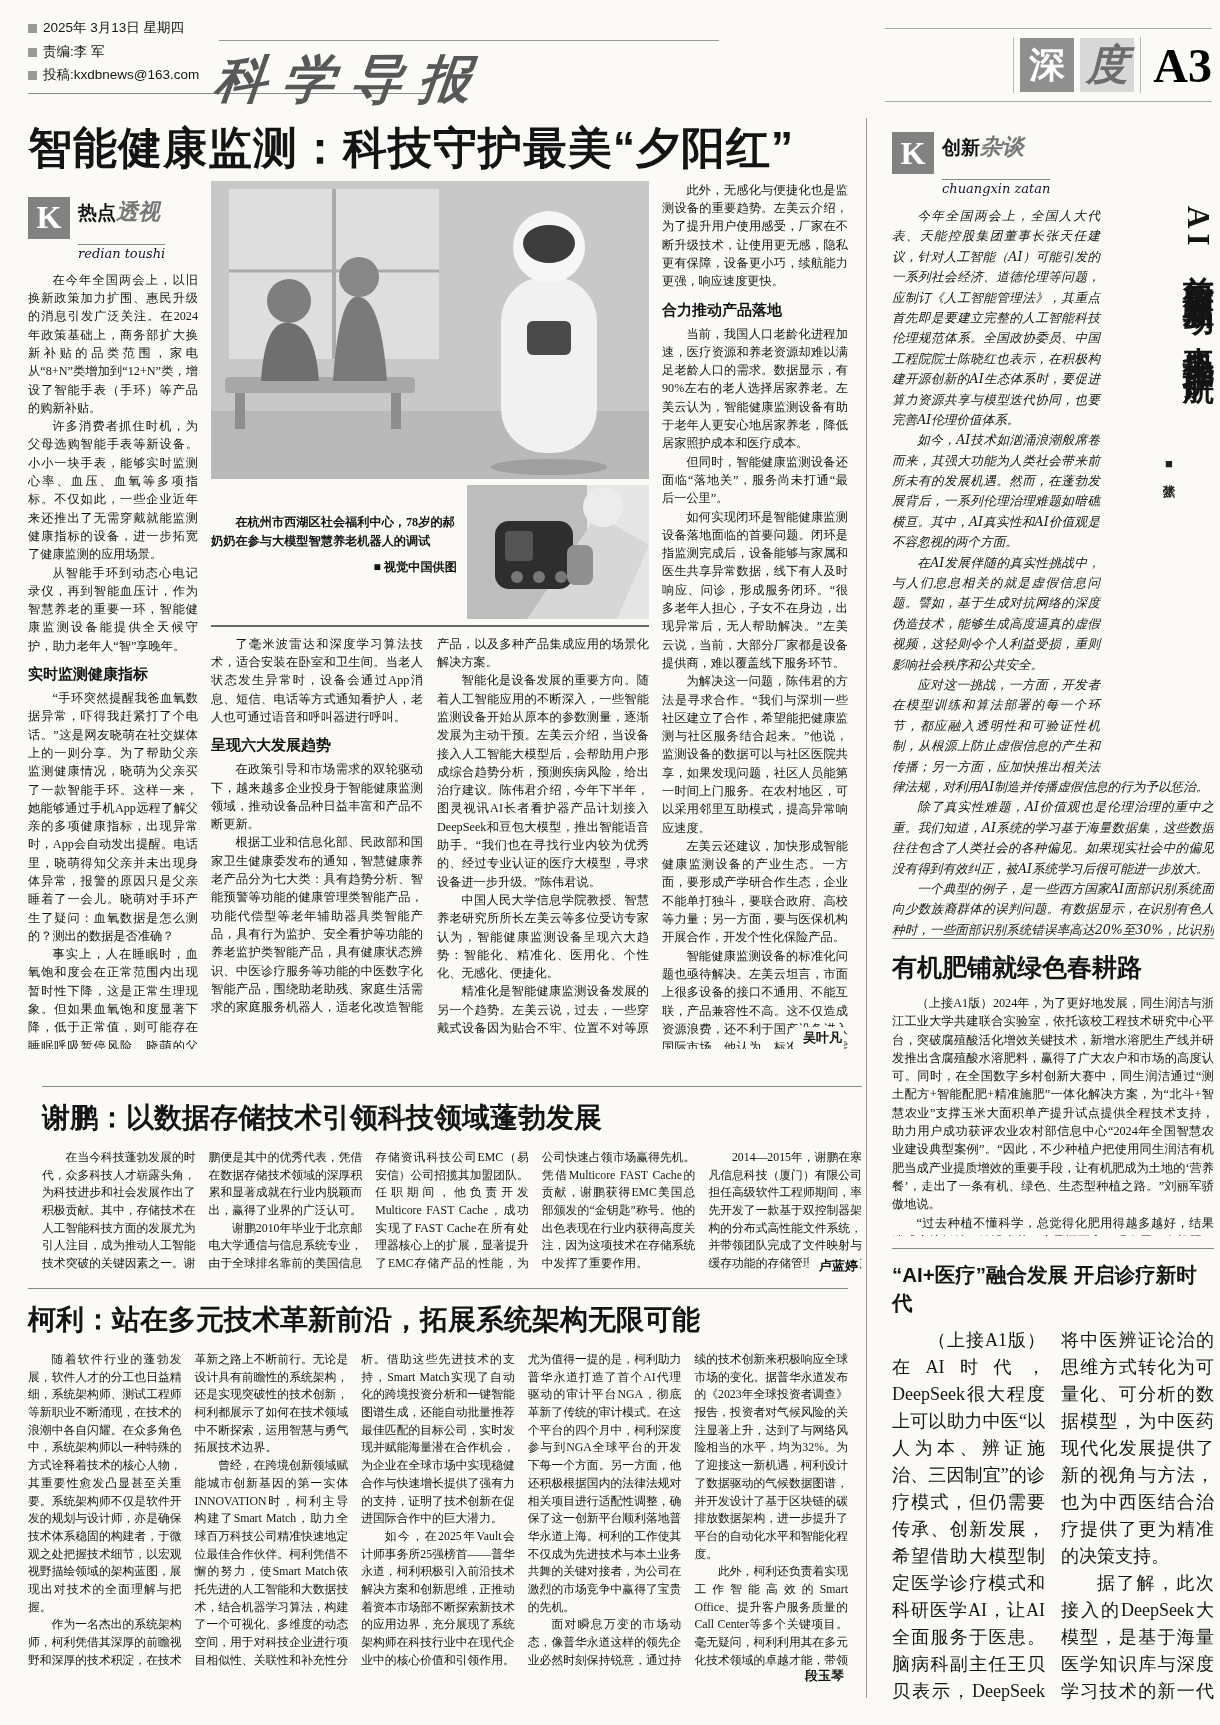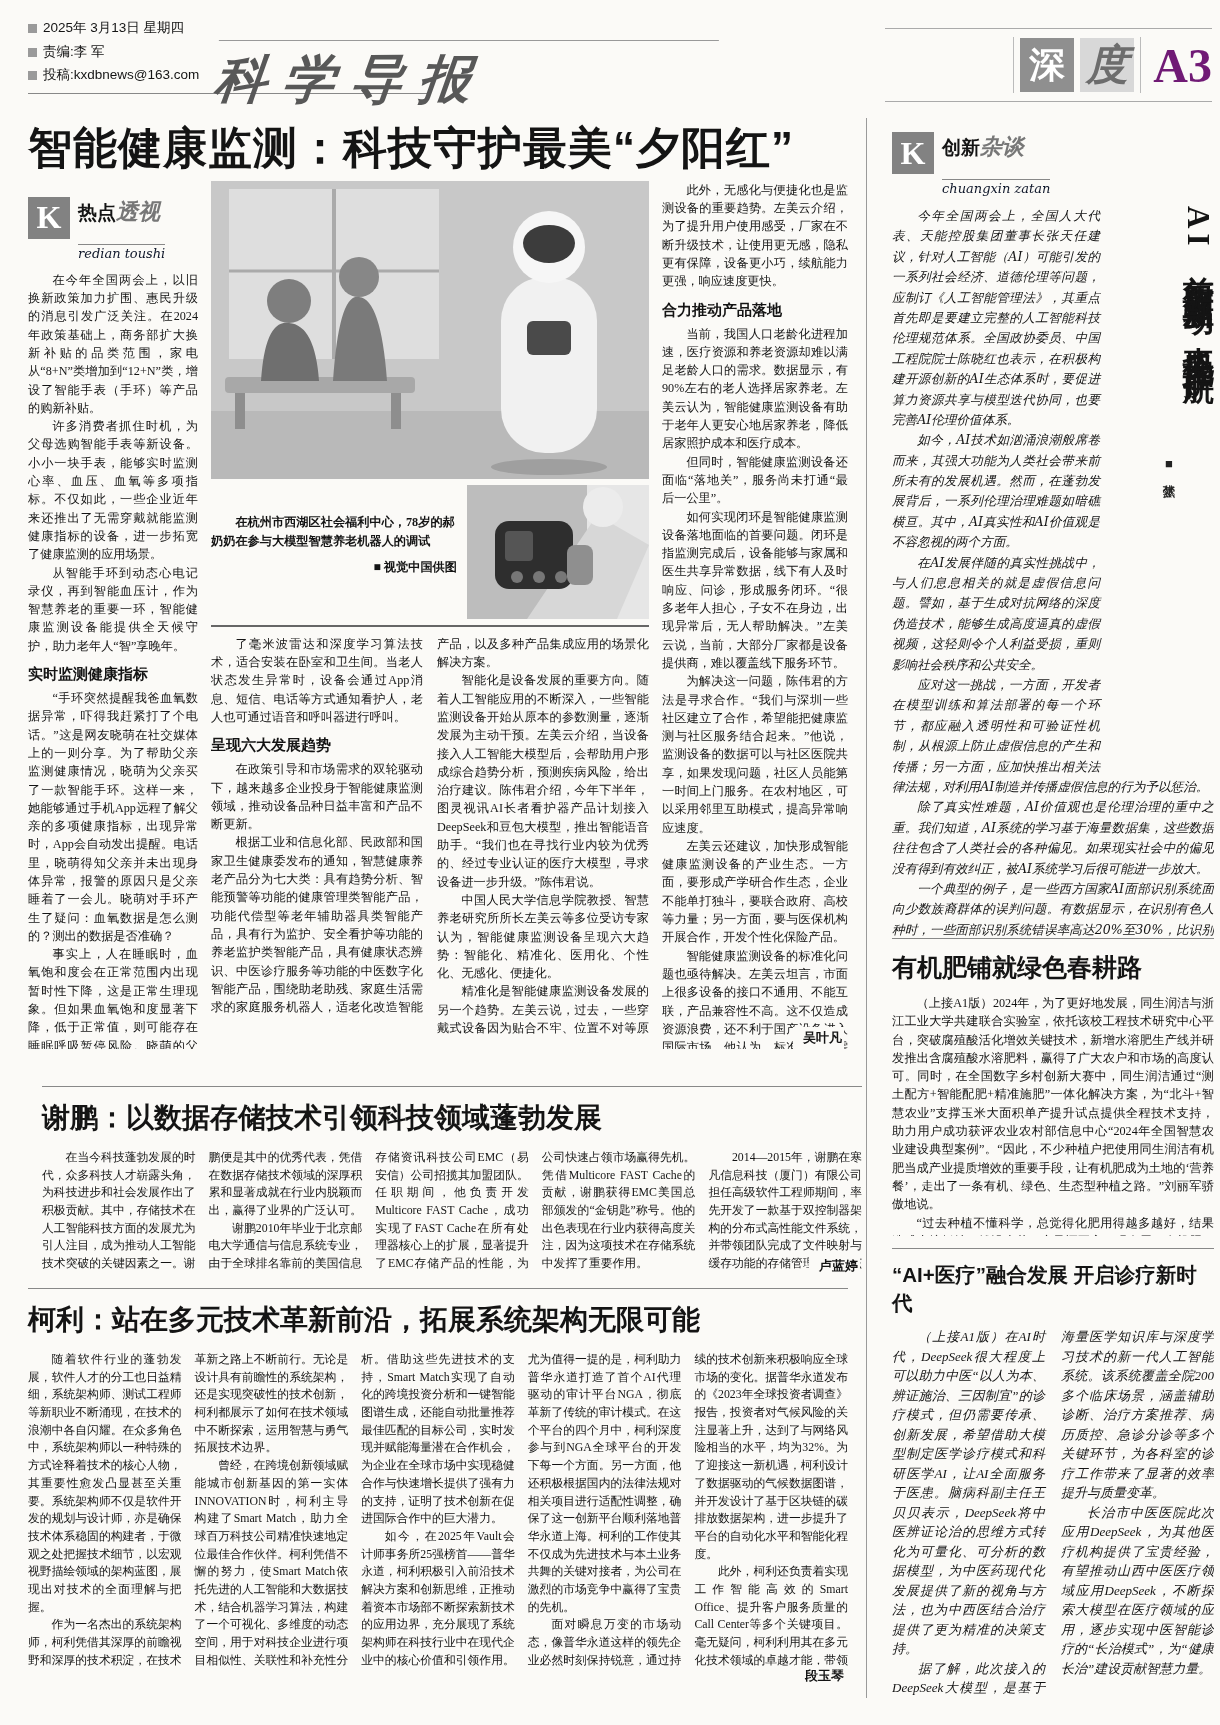--- a/index.html
+++ b/index.html
@@ -12,21 +12,21 @@
   .masthead{position:absolute;left:215px;top:40px;width:500px;font-family:"DejaVu Serif",serif;
             font-style:italic;font-weight:bold;font-size:52px;color:#585858;letter-spacing:16px;
             transform:skewX(-6deg);border-top:1.5px solid #999;padding-top:4px;}
   .hdr-right{position:absolute;left:885px;top:28px;width:327px;display:flex;align-items:center;
              border-top:1.5px solid #aaa;border-bottom:1.5px solid #aaa;padding:8px 0;justify-content:flex-end;gap:6px;}
   .vline{width:1px;height:56px;background:#bbb;}
   .shen{display:inline-flex;align-items:center;justify-content:center;width:54px;height:54px;background:#8f8f8f;
         color:#fff;font-family:"Liberation Sans",sans-serif;font-weight:900;font-size:36px;}
   .du{display:inline-flex;align-items:center;justify-content:center;width:54px;height:54px;background:#d8d8d8;
       color:#6d6d6d;font-family:"DejaVu Serif",serif;font-style:italic;font-weight:bold;font-size:42px;}
-  .pageno{font-family:"Liberation Serif",serif;font-weight:900;font-size:48px;color:#701a75;padding-left:6px;}
+  .pageno{font-family:"Liberation Serif",serif;font-weight:900;font-size:48px;color:#000000;padding-left:6px;}
   
   .p{margin:0;text-indent:2em;text-align:justify;font-size:12.2px;line-height:1.5;}
   .subh{font-family:"Liberation Sans",sans-serif;font-weight:900;font-size:15px;text-indent:0;
         margin:10px 0 6px;line-height:1.2;}
   
   .main{position:absolute;left:28px;top:122px;width:820px;}
   .headline{font-family:"Liberation Sans",sans-serif;font-weight:900;font-size:44px;letter-spacing:1px;
             margin:0;line-height:1.2;white-space:nowrap;}
   .kbadge-row{display:flex;align-items:flex-start;gap:8px;margin:16px 0 10px;width:185px;}
   .kbox{width:42px;height:42px;background:#828282;color:#fff;display:flex;align-items:center;justify-content:center;
@@ -57,21 +57,21 @@
   .vert-byline{writing-mode:vertical-rl;font-style:normal;font-family:"Liberation Sans",sans-serif;
                font-size:13px;margin-top:250px;margin-right:4px;color:#222;}
   .vert-head{writing-mode:vertical-rl;margin:0;font-family:"Liberation Serif",serif;font-style:normal;
              font-weight:900;font-size:31px;letter-spacing:5px;line-height:1.05;}
   .organic{position:absolute;left:892px;top:938px;width:322px;border-top:1.5px solid #888;padding-top:12px;}
   .sec-head{font-family:"Liberation Sans",sans-serif;font-weight:900;font-size:25px;margin:0 0 10px;}
   .organic-body{height:242px;overflow:hidden;}
   .aimed{position:absolute;left:892px;top:1248px;width:322px;border-top:1.5px solid #888;padding-top:12px;}
   .aimed .sec-head{font-size:20.5px;}
   .aimed-body{column-count:2;column-gap:16px;height:396px;overflow:hidden;margin-top:6px;}
-  .aimed-body .p{font-size:13px;font-style:italic;}
+  .aimed-body .p{font-size:18px;}
   
   .xie{position:absolute;left:28px;top:1086px;width:820px;border-top:1.5px solid #888;padding-top:12px;margin-left:14px;}
   .xie-head,.keli-head{font-family:"Liberation Sans",sans-serif;font-weight:900;font-size:28px;margin:0 0 12px;}
   .xie-body{column-count:5;column-gap:13px;height:128px;overflow:hidden;position:relative;}
   .xie-wrap,.keli-wrap{position:relative;}
   .xie-body .p,.keli-body .p{font-size:11.8px;}
   .keli{position:absolute;left:28px;top:1288px;width:820px;border-top:1.5px solid #888;padding-top:12px;}
   .keli-body{column-count:5;column-gap:13px;height:336px;overflow:hidden;}
   .byl2{position:absolute;right:2px;bottom:0;font-weight:bold;font-size:13px;background:#fbfaf7;padding:2px 2px 2px 10px;}
 </style>

